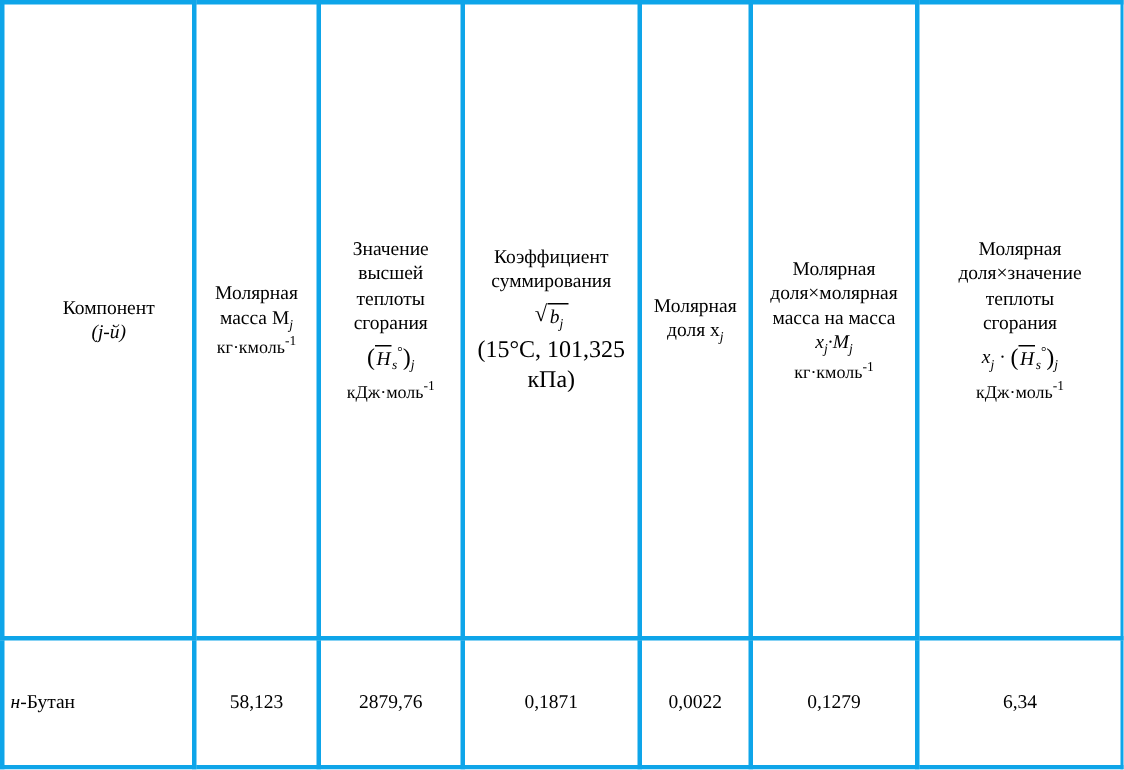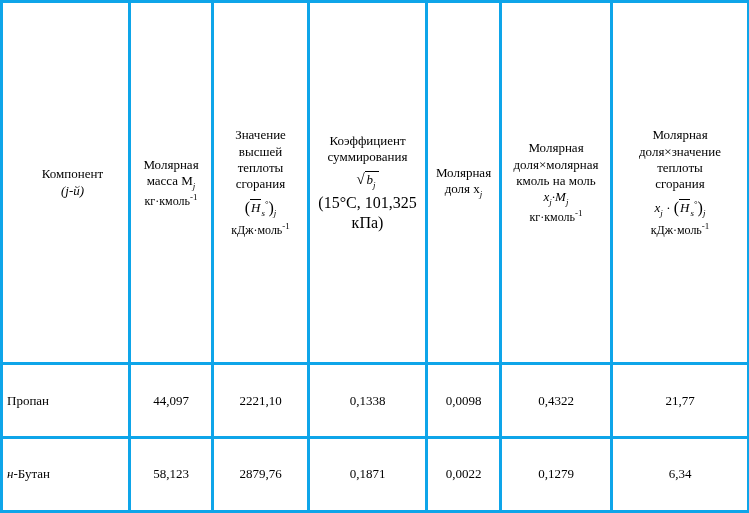--- a/index.html
+++ b/index.html
@@ -164,46 +164,37 @@
         </td>
 
         <td class="head-cell">
           <span class="stack">Молярная</span>
           <span class="stack nowrap"><span>доля x</span><span class="sub">j</span></span>
         </td>
 
         <td class="head-cell">
           <span class="stack">Молярная</span>
           <span class="stack">доля×молярная</span>
-          <span class="stack">кмоль на моль</span>
+          <span class="stack">масса на масса</span>
           <span class="stack nowrap"><span class="italic">x</span><span class="sub">j</span><span class="italic">·M</span><span class="sub">j</span></span>
           <span class="unit"><span>кг·кмоль</span><span class="sup">-1</span></span>
         </td>
 
         <td class="head-cell">
           <span class="stack">Молярная</span>
           <span class="stack">доля×значение</span>
           <span class="stack">теплоты</span>
           <span class="stack">сгорания</span>
           <span class="formula"><span class="italic">x</span><span class="sub">j</span> · <span class="paren-big">(</span><span class="italic overline">H</span><span class="sub">s</span><span class="deg">°</span><span class="paren-big">)</span><span class="sub">j</span></span>
           <span class="unit"><span>кДж·моль</span><span class="sup">-1</span></span>
         </td>
       </tr>
 
 
 
-      <tr class="row-cell">
-        <td class="name-cell">Пропан</td>
-        <td class="num-cell">44,097</td>
-        <td class="num-cell">2221,10</td>
-        <td class="num-cell">0,1338</td>
-        <td class="num-cell">0,0098</td>
-        <td class="num-cell">0,4322</td>
-        <td class="num-cell">21,77</td>
-      </tr>
 
       <tr class="row-cell">
         <td class="name-cell"><span class="italic">н</span>-Бутан</td>
         <td class="num-cell">58,123</td>
         <td class="num-cell">2879,76</td>
         <td class="num-cell">0,1871</td>
         <td class="num-cell">0,0022</td>
         <td class="num-cell">0,1279</td>
         <td class="num-cell">6,34</td>
       </tr>

